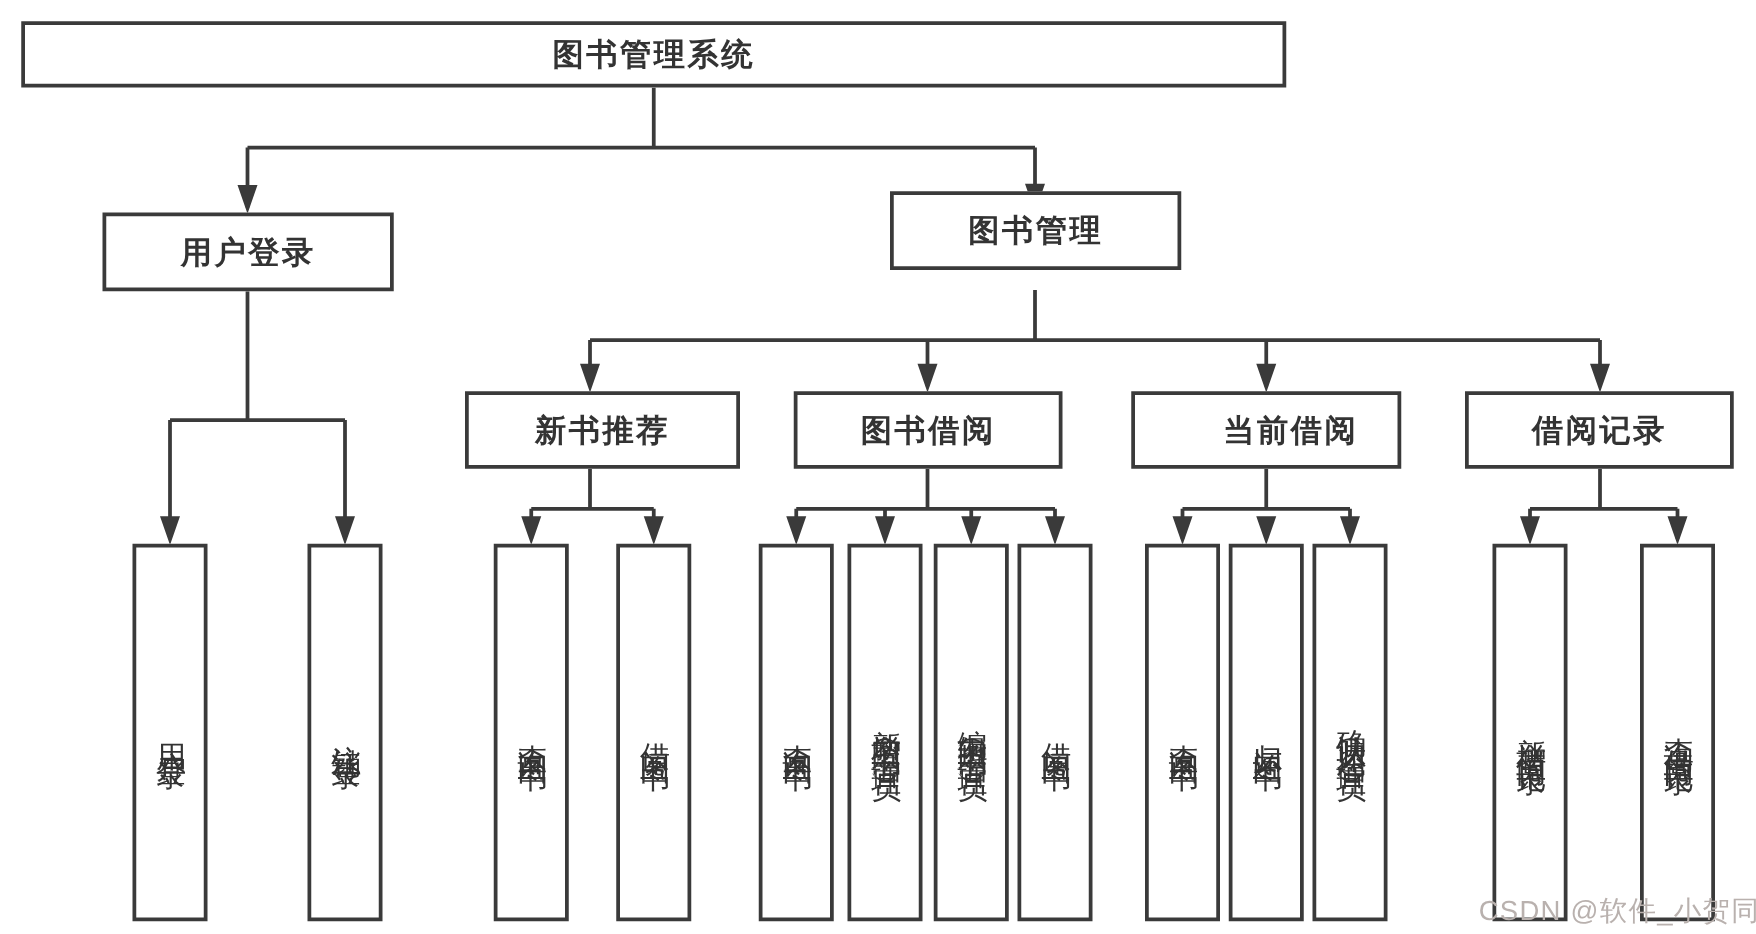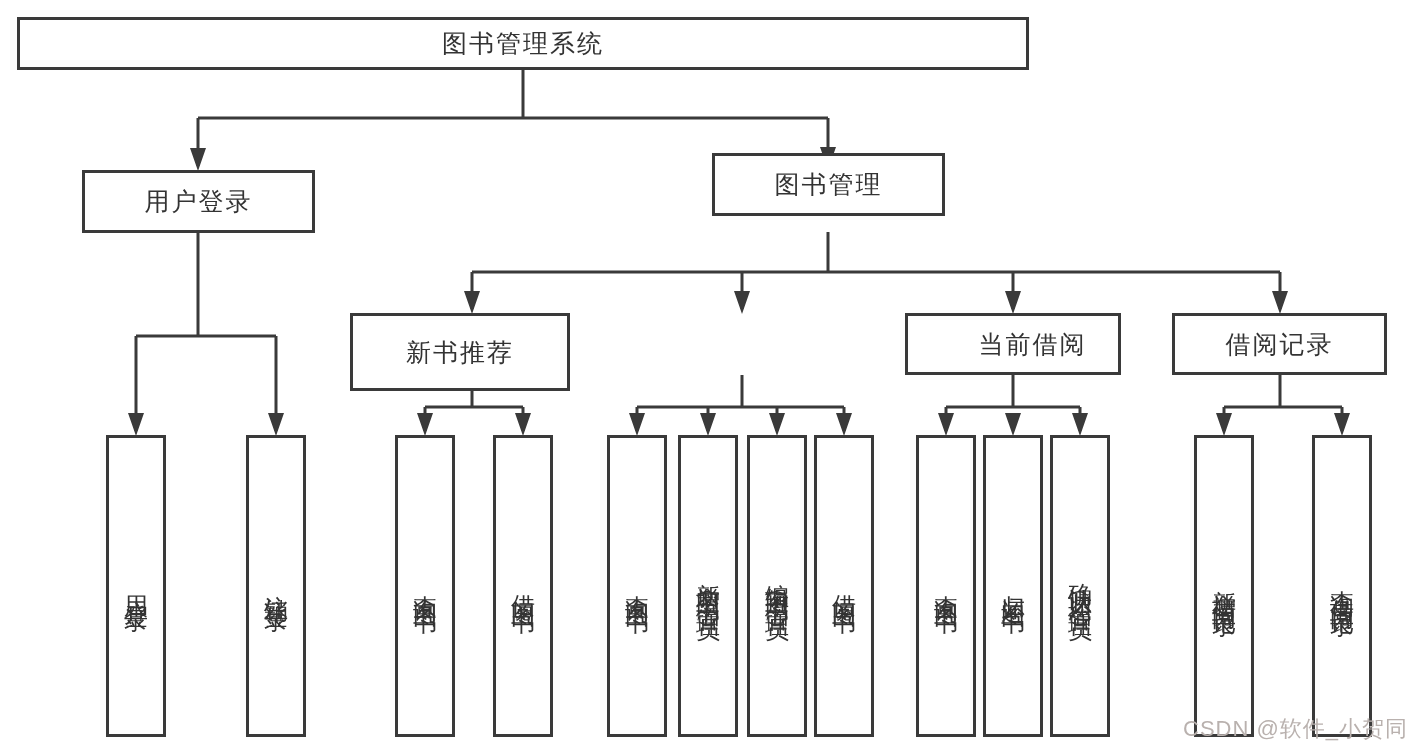--- a/index.html
+++ b/index.html
@@ -23,20 +23,21 @@
     background: #ffffff;
     border: 3px solid #3a3a3a;
     display: flex;
     align-items: center;
     justify-content: center;
     box-sizing: border-box;
     font-size: 25px;
     letter-spacing: 2px;
     color: #333333;
     white-space: nowrap;
+    font-weight: bold;
   }
   .leaf {
     position: absolute;
     background: #ffffff;
     border: 3px solid #3a3a3a;
     display: flex;
     align-items: center;
     justify-content: center;
     box-sizing: border-box;
     width: 60px;
@@ -119,21 +120,22 @@
              M1072 413 L1088 413 L1080 436 Z
              M1216 413 L1232 413 L1224 436 Z
              M1334 413 L1350 413 L1342 436 Z" fill="#3a3a3a" stroke="none"></path>
   </svg>
 
   <div class="node" style="left:17px; top:17px; width:1012px; height:53px;">图书管理系统</div>
 
   <div class="node" style="left:82px; top:170px; width:233px; height:63px;">用户登录</div>
   <div class="node" style="left:712px; top:153px; width:233px; height:63px;">图书管理</div>
 
-  <div class="node" style="left:350px; top:313px; width:220px; height:78px;">新书推荐</div>
+  <div class="node" style="left:372px; top:313px; width:220px; height:62px;">新书推荐</div>
+  <div class="node" style="left:635px; top:313px; width:215px; height:62px;">图书借阅</div>
   <div class="node" style="left:905px; top:313px; width:216px; height:62px;padding-left:39px;">当前借阅</div>
   <div class="node" style="left:1172px; top:313px; width:215px; height:62px;text-align:center;">借阅记录</div>
 
   <div class="leaf" style="left:106px;">
     <span>用户登录</span>
   </div>
   <div class="leaf" style="left:246px;">
     <span>注销登录</span>
   </div>
 

